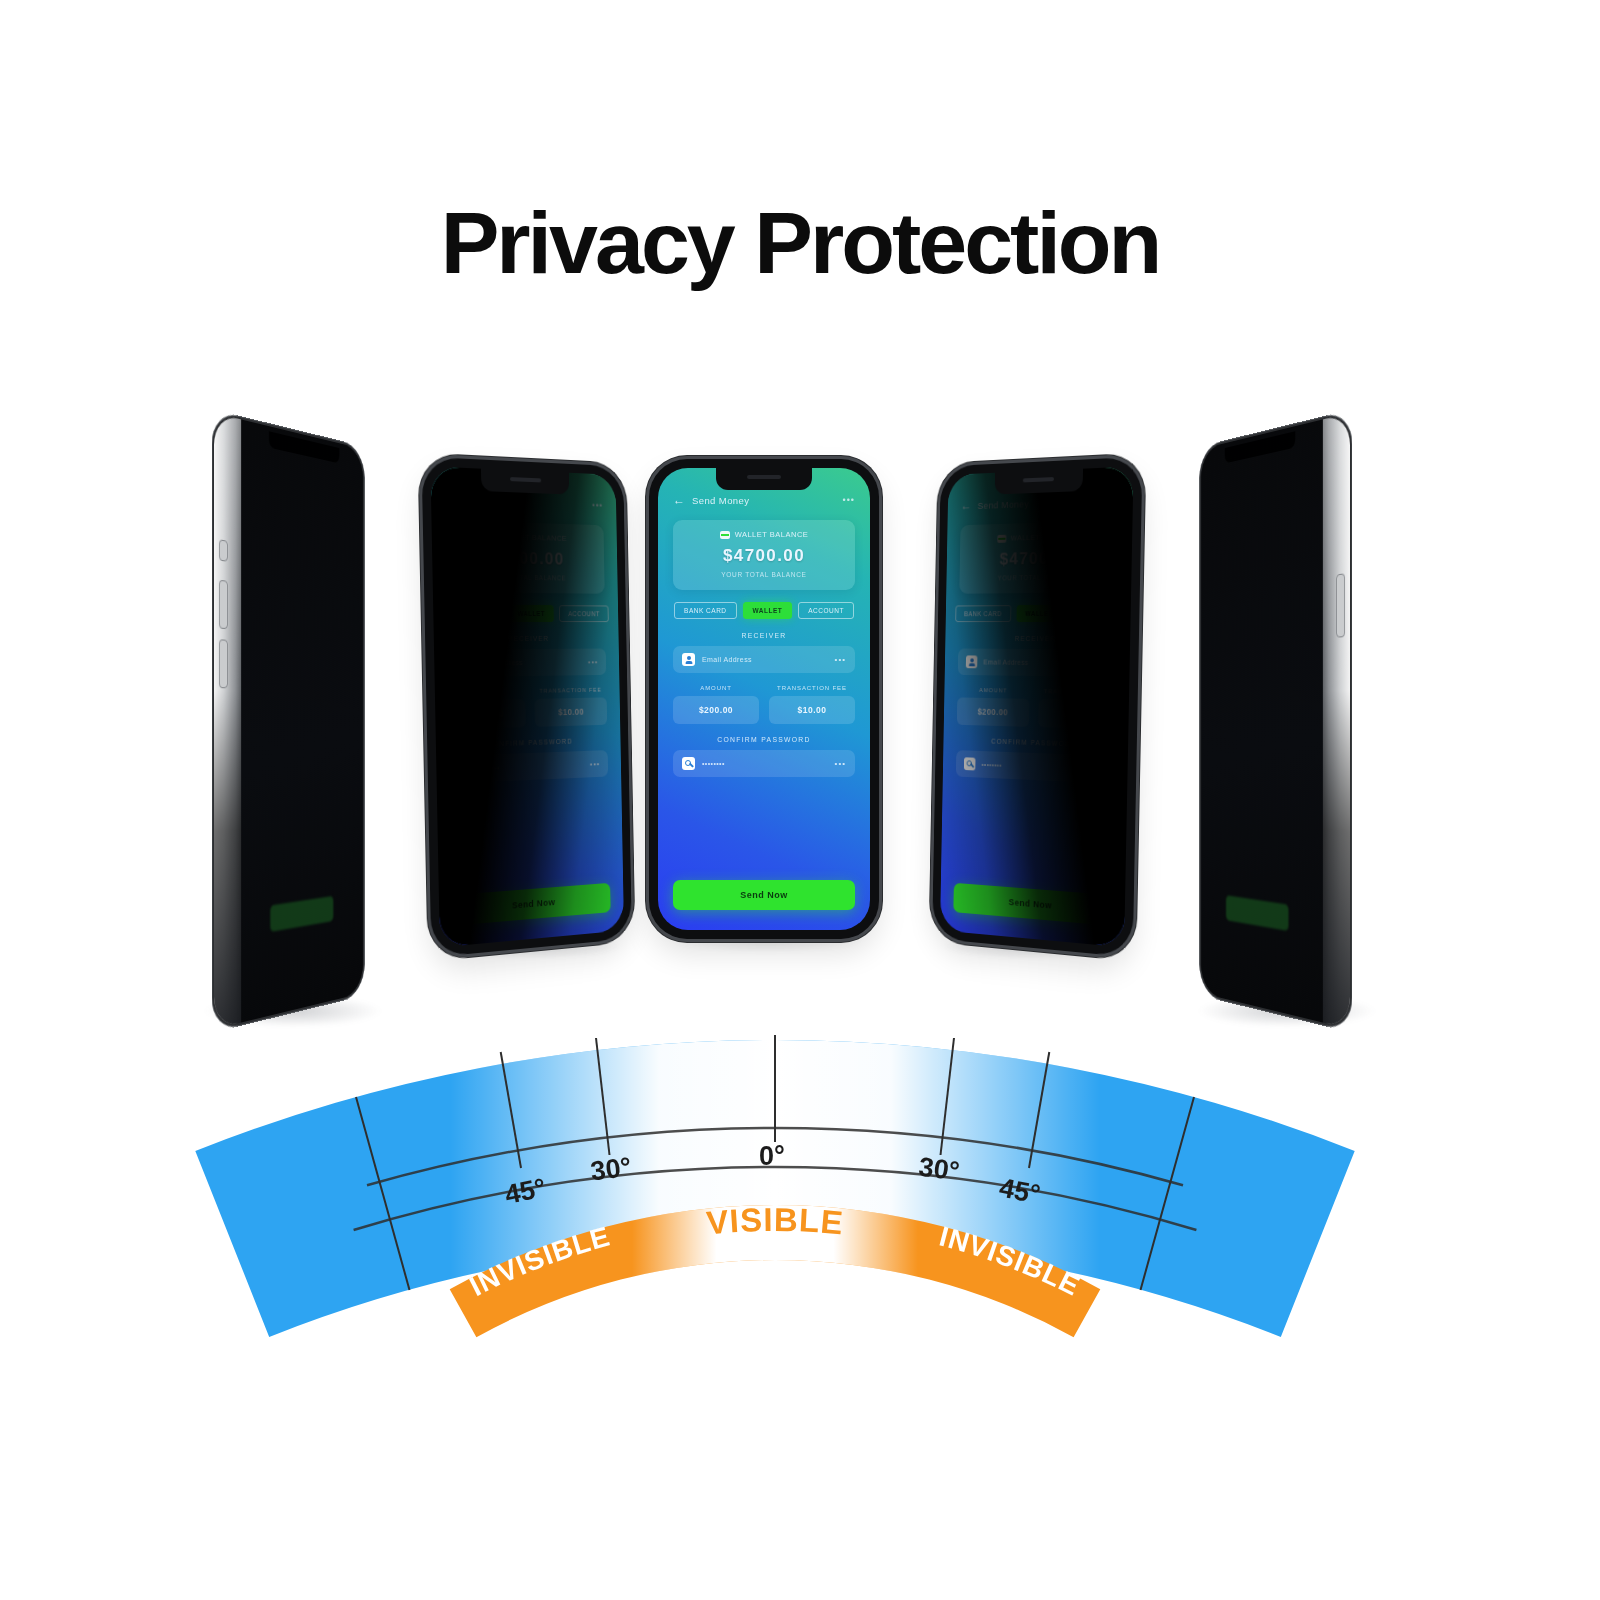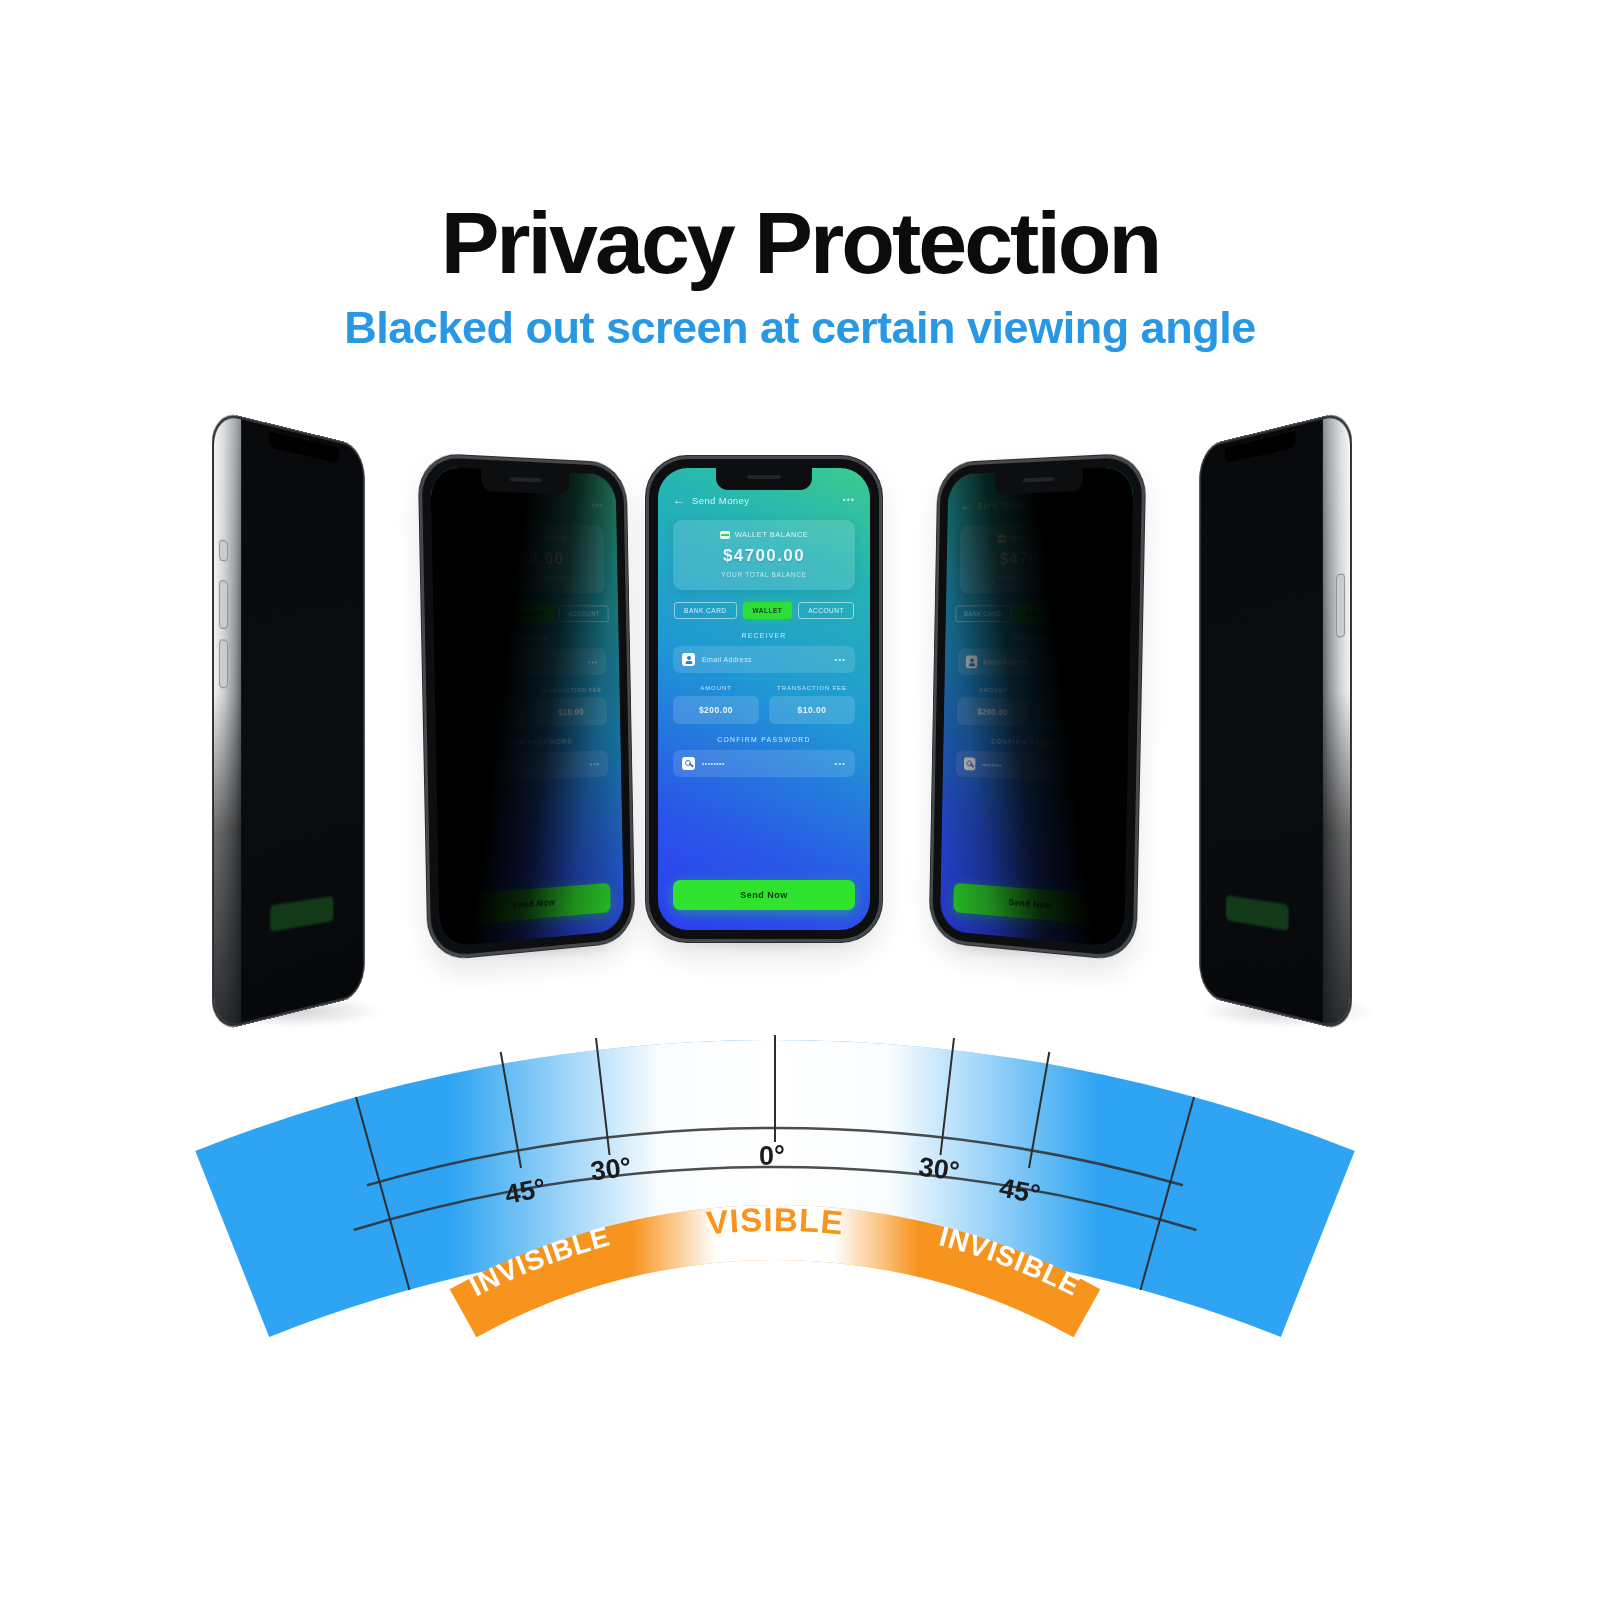--- a/index.html
+++ b/index.html
@@ -110,21 +110,20 @@
 
   
   .diagram{position:absolute;inset:0;z-index:1;font-family:"Liberation Sans",sans-serif;font-weight:bold;}
 </style>
 </head>
 <body>
 
 <div id="canvas">
 
   <div class="title">Privacy Protection</div>
-  <div class="subtitle">Blacked out screen at certain viewing angle</div>
 
   <svg class="diagram" viewBox="0 0 1600 1600">
     <defs>
       <linearGradient id="fadeBlue" gradientUnits="userSpaceOnUse" x1="195" y1="0" x2="1355" y2="0">
         <stop offset="0" stop-color="#ffffff" stop-opacity="0"></stop>
         <stop offset="0.22" stop-color="#ffffff" stop-opacity="0"></stop>
         <stop offset="0.40" stop-color="#ffffff" stop-opacity="0.97"></stop>
         <stop offset="0.50" stop-color="#ffffff" stop-opacity="1"></stop>
         <stop offset="0.60" stop-color="#ffffff" stop-opacity="0.97"></stop>
         <stop offset="0.78" stop-color="#ffffff" stop-opacity="0"></stop>

